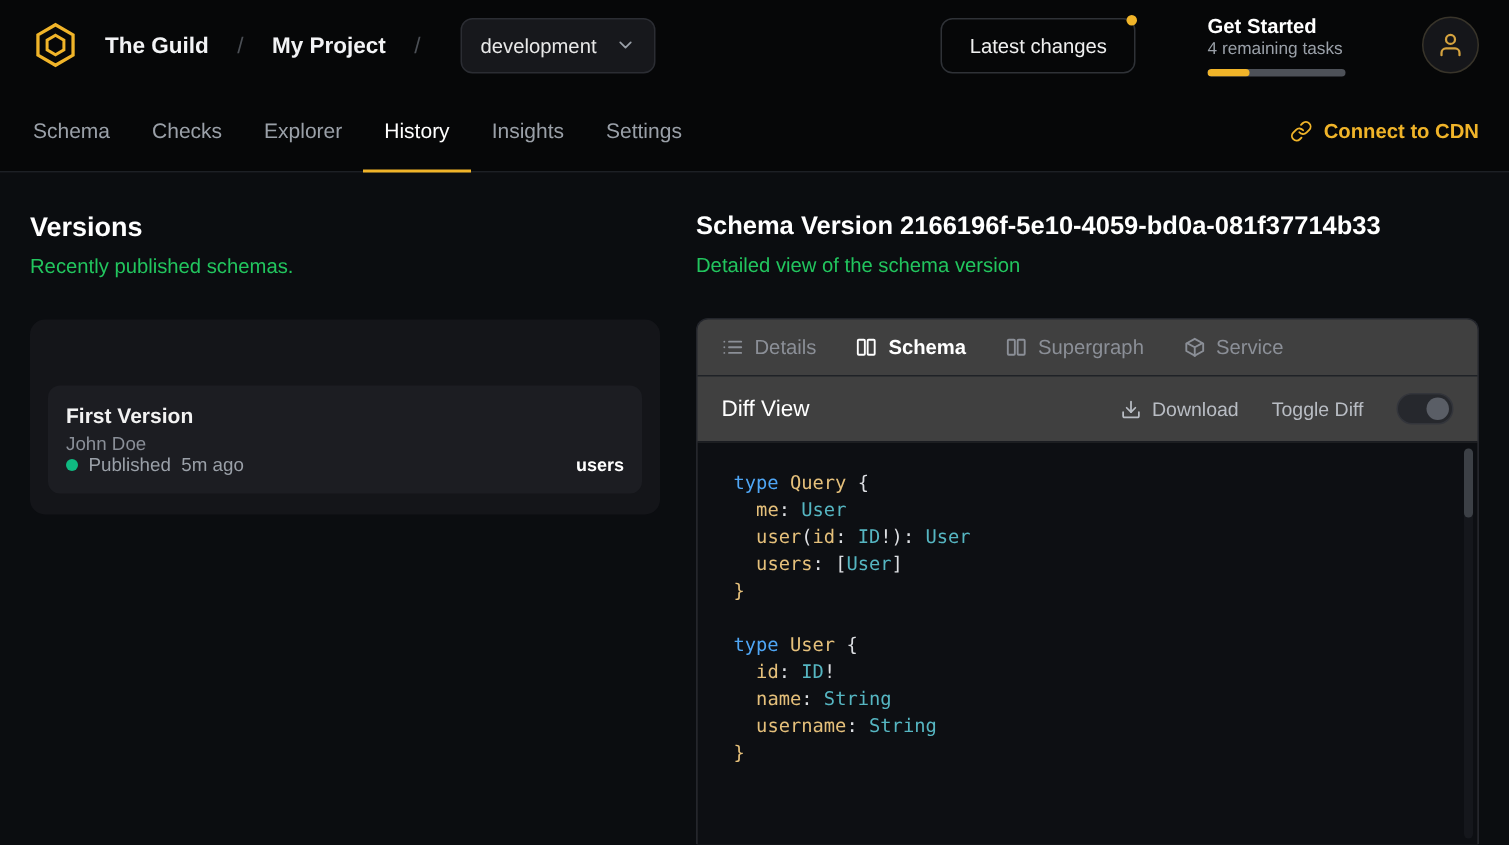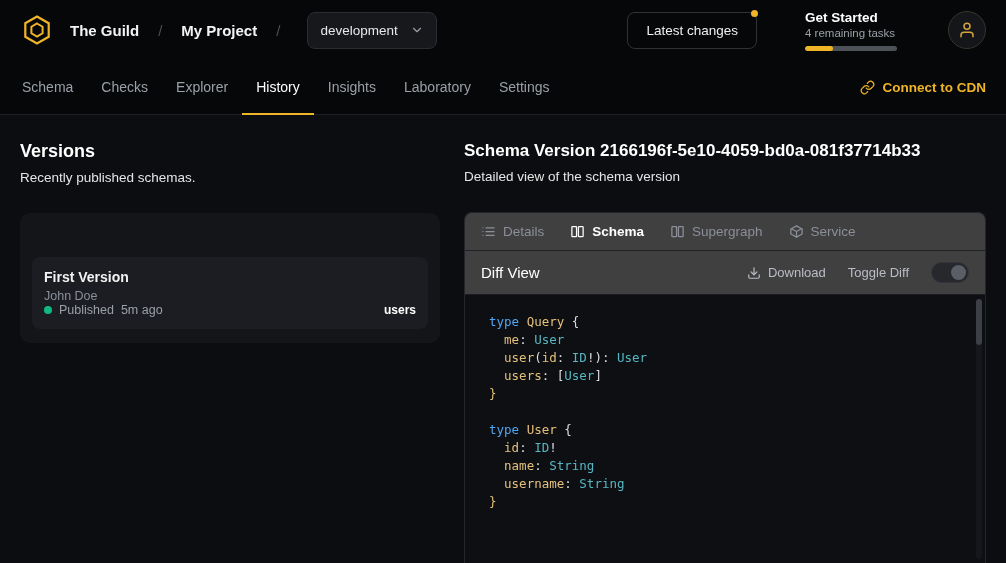--- a/index.html
+++ b/index.html
@@ -47,21 +47,21 @@
   .nav-tab.active::after{content:"";position:absolute;left:0;right:0;bottom:-1px;height:2px;background:var(--accent);}
   .cdn-link{margin-left:auto;display:flex;align-items:center;gap:8px;color:var(--accent);
     font-size:13.5px;font-weight:600;cursor:pointer;padding:0 12px;white-space:nowrap;}
 
   
   .main{display:flex;gap:24px;padding:26px 20px 0;height:448px;}
   .col-left{width:420px;flex:none;}
   .col-right{flex:1;min-width:0;display:flex;flex-direction:column;}
   .section-title{margin:0 0 8px;font-size:18px;font-weight:700;color:#fff;}
   .col-right .section-title{font-size:17px;}
-  .section-sub{margin:0;font-size:13.5px;color:#e5e5e5;}
+  .section-sub{margin:0;font-size:13.5px;color:#22c55e;}
 
   
   .versions-card{margin-top:28px;background:#141519;border-radius:10px;padding:44px 12px 14px;}
   .version-item{background:#1c1d22;border-radius:8px;padding:12px;cursor:pointer;}
   .v-name{font-size:14px;font-weight:700;color:#f2f2f2;}
   .v-author{font-size:12.5px;color:#8a8f98;margin-top:4px;}
   .v-meta{display:flex;align-items:center;font-size:12.5px;color:#9aa0a8;gap:7px;}
   .dot{width:8px;height:8px;border-radius:50%;background:var(--success);flex:none;}
   .v-service{margin-left:auto;color:#fff;font-weight:700;font-size:12px;}
 
@@ -135,21 +135,20 @@
     </div>
   </div>
 </header>
 
 <nav class="nav">
   <div class="nav-tab">Schema</div>
   <div class="nav-tab">Checks</div>
   <div class="nav-tab">Explorer</div>
   <div class="nav-tab active">History</div>
   <div class="nav-tab">Insights</div>
-  <div class="nav-tab">Laboratory</div>
   <div class="nav-tab">Settings</div>
   <div class="cdn-link">
     <span>
       <svg width="15" height="15" viewBox="0 0 24 24" fill="none" stroke="currentColor" stroke-width="2" stroke-linecap="round" stroke-linejoin="round">
         <path d="M10 13a5 5 0 0 0 7.54.54l3-3a5 5 0 0 0-7.07-7.07l-1.72 1.71"></path>
         <path d="M14 11a5 5 0 0 0-7.54-.54l-3 3a5 5 0 0 0 7.07 7.07l1.71-1.71"></path>
       </svg>
     </span>
     <span>Connect to CDN</span>
   </div>

